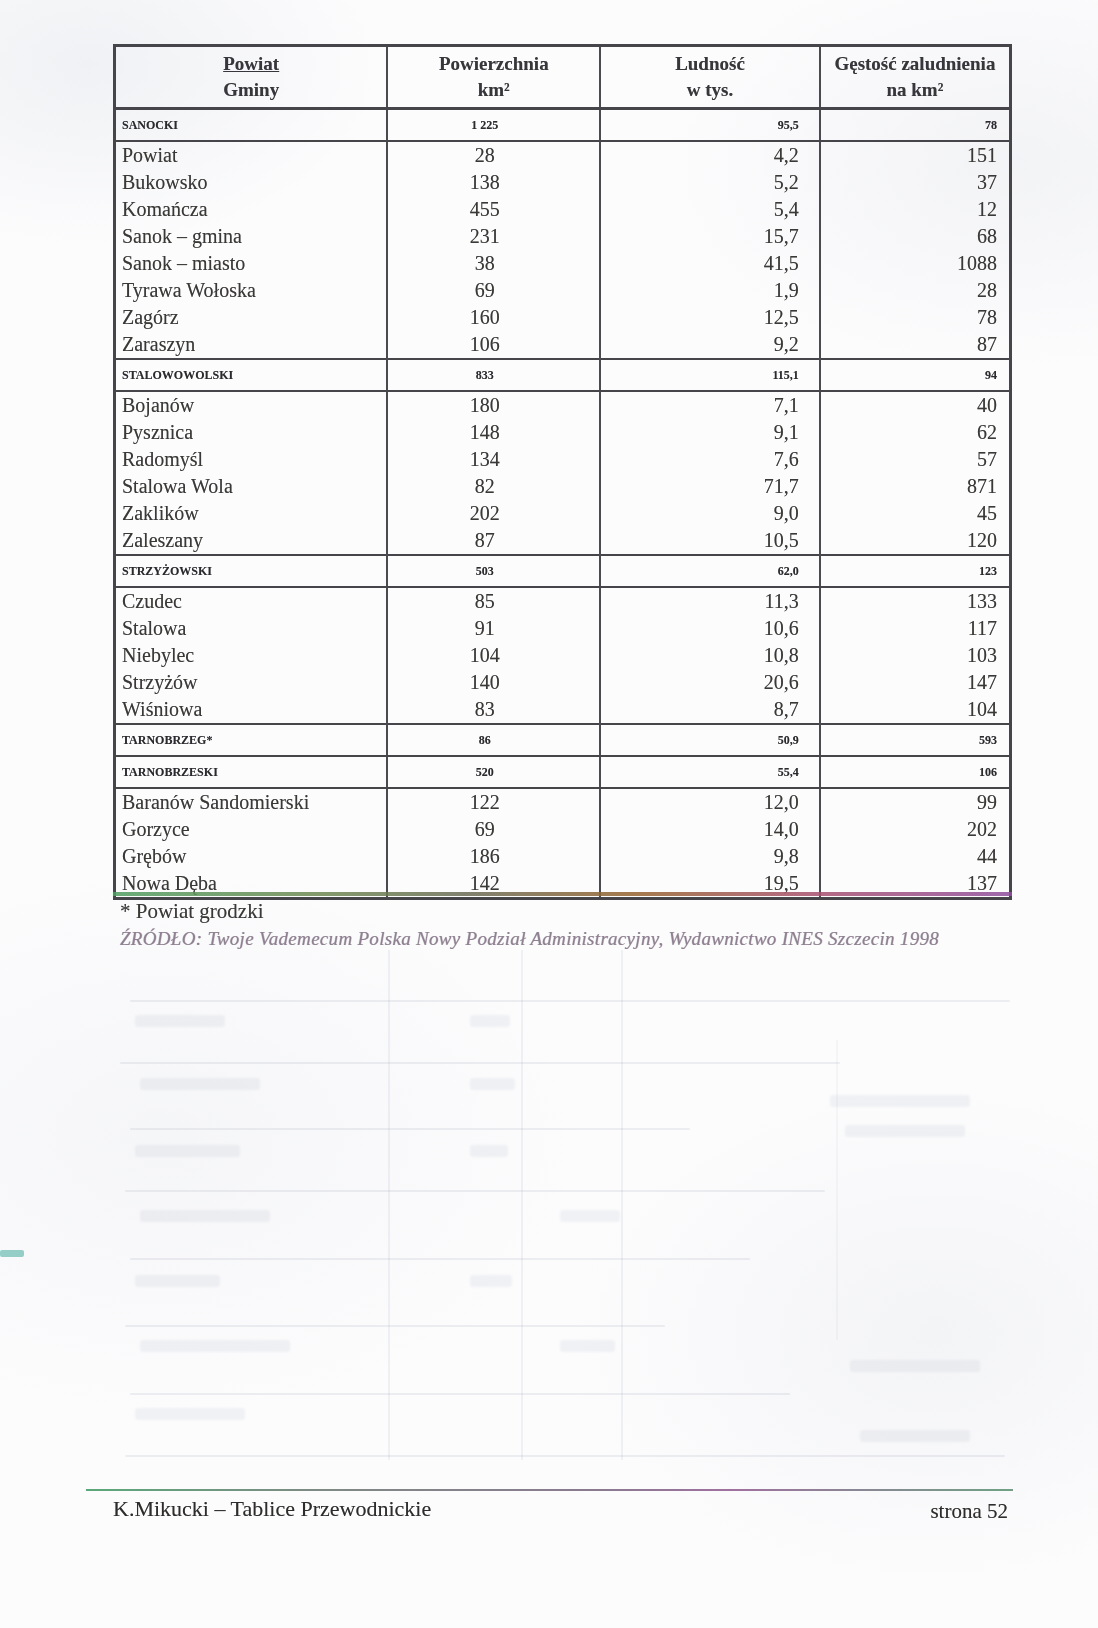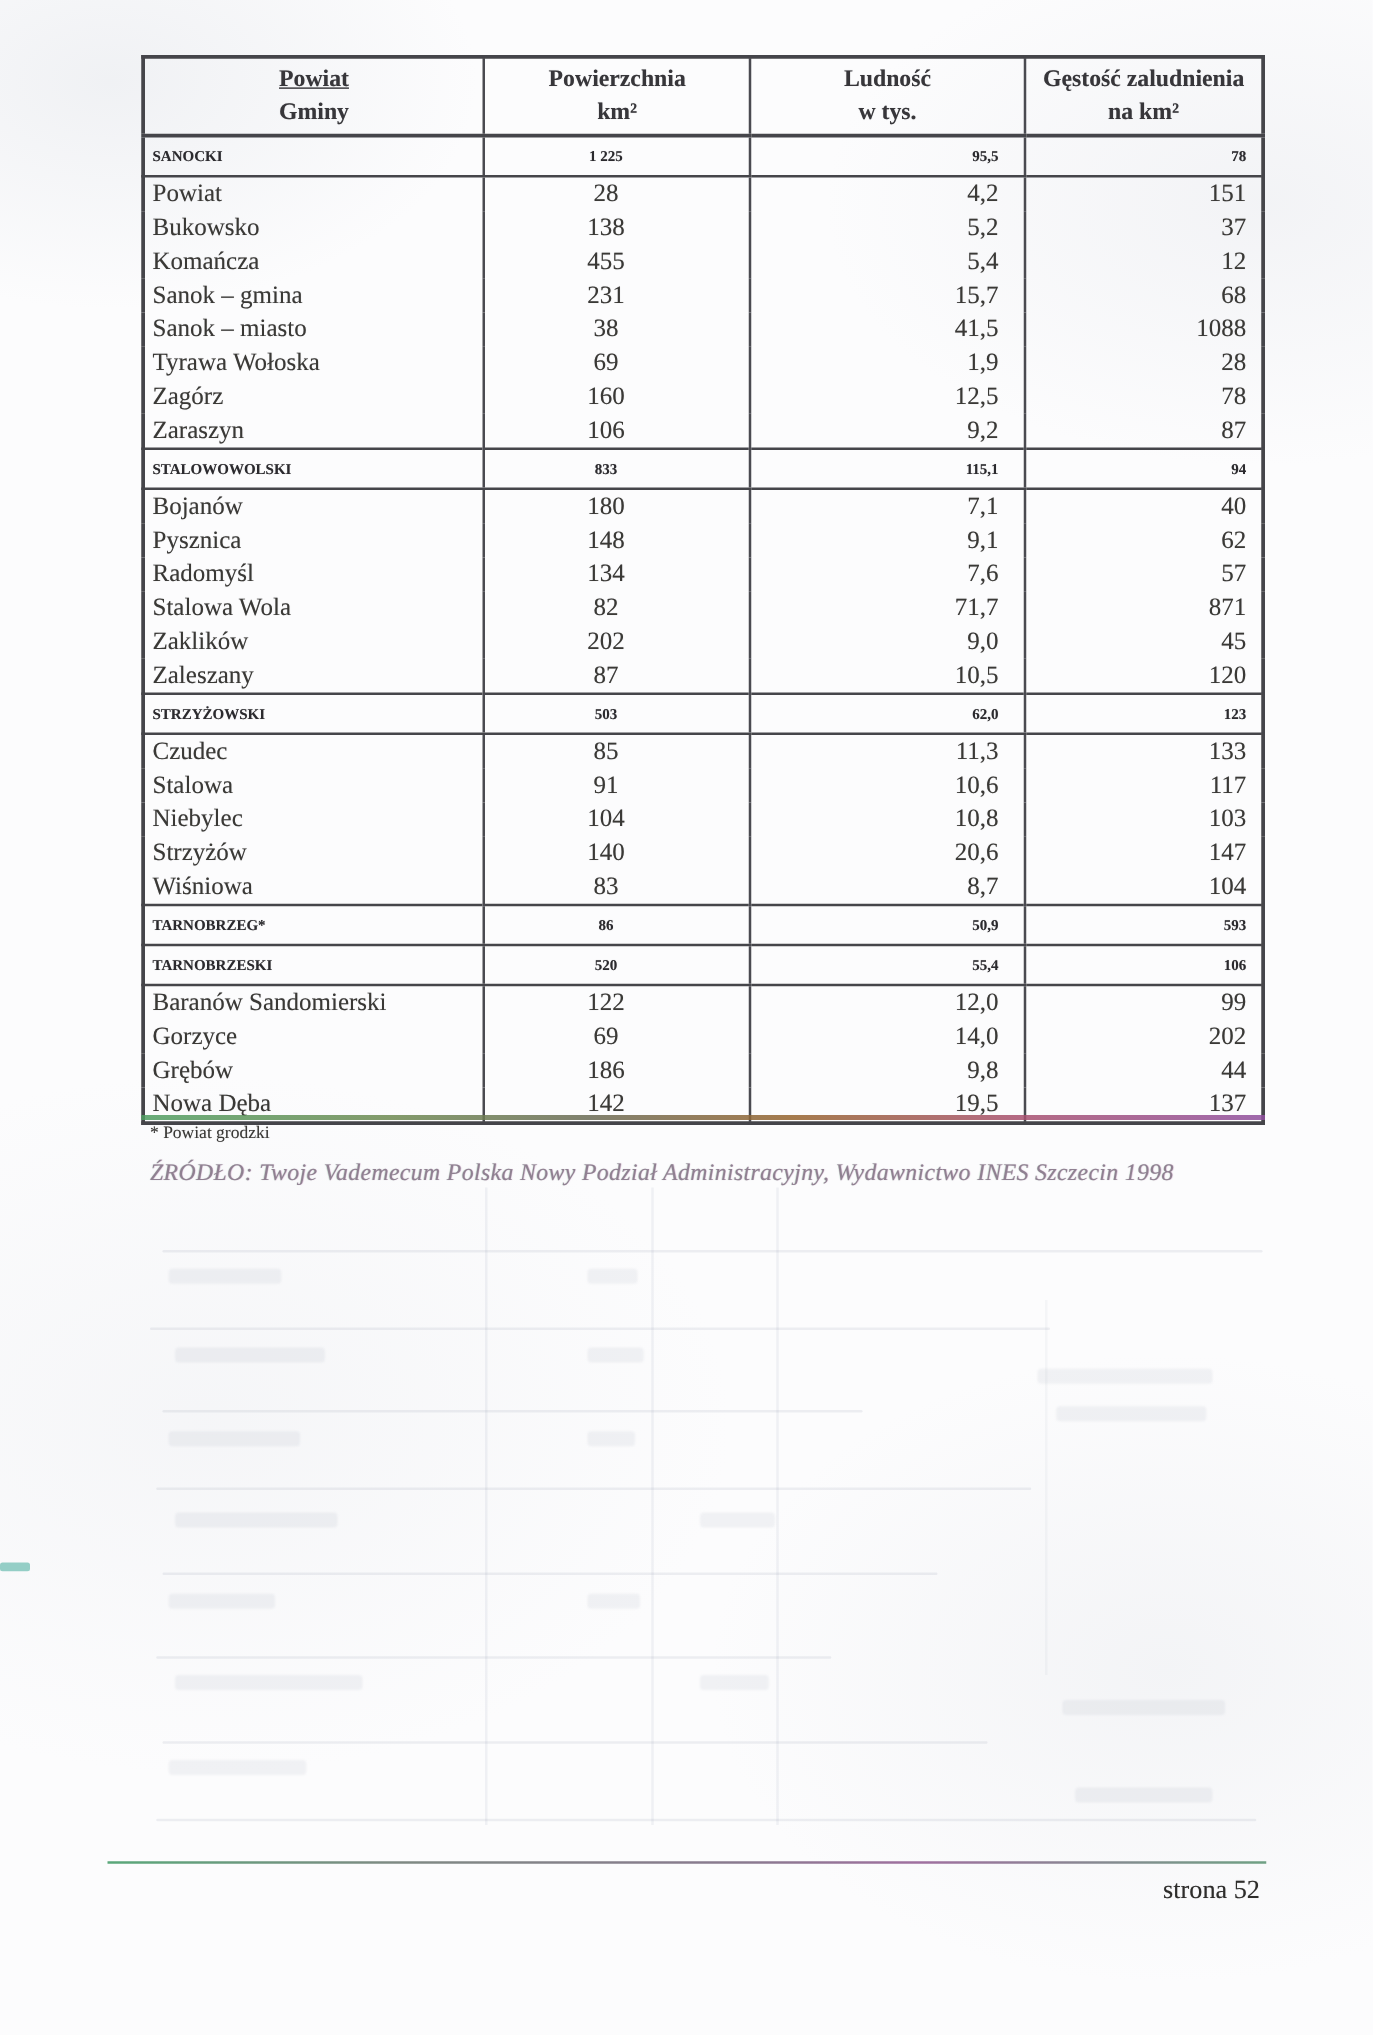--- a/index.html
+++ b/index.html
@@ -59,21 +59,21 @@
   tr.gmina td{color:#3a3936;}
   
   .tbl-bottom-fringe{
     position:absolute;left:113px;top:892px;width:899px;height:4px;
     background:linear-gradient(90deg,#4f9e62 0%,#6e8a52 22%,#6b6b55 40%,#96642e 58%,#a8506e 78%,#8f4f9e 100%);
     opacity:.85;
   }
   
   .footnote{
     position:absolute;left:120px;top:899px;
-    font-size:14px;color:#3a3936;text-shadow:0 0 .6px rgba(70,70,75,.4);
+    font-size:21px;color:#3a3936;text-shadow:0 0 .6px rgba(70,70,75,.4);
   }
   .source{
     position:absolute;left:120px;top:928px;
     font-size:19px;font-style:italic;color:#8f8091;
     letter-spacing:.3px;
     text-shadow:.5px 0 .6px rgba(160,90,150,.35), -.5px 0 .6px rgba(90,150,110,.3);
   }
   
   .footer-rule{
     position:absolute;left:86px;top:1489px;width:927px;height:2px;
@@ -329,16 +329,17 @@
           </tr>
         </tbody>
     </table>
   </div>
   <div class="tbl-bottom-fringe"></div>
 
   <div class="footnote">* Powiat grodzki</div>
   <div class="source">ŹRÓDŁO: Twoje Vademecum Polska Nowy Podział Administracyjny, Wydawnictwo INES Szczecin 1998</div>
 
   <div class="footer-rule"></div>
+  <div class="footer-left">K.Mikucki – Tablice Przewodnickie</div>
   <div class="footer-right">strona 52</div>
 
   <div class="teal-mark"></div>
 </div>
 
 </body></html>

